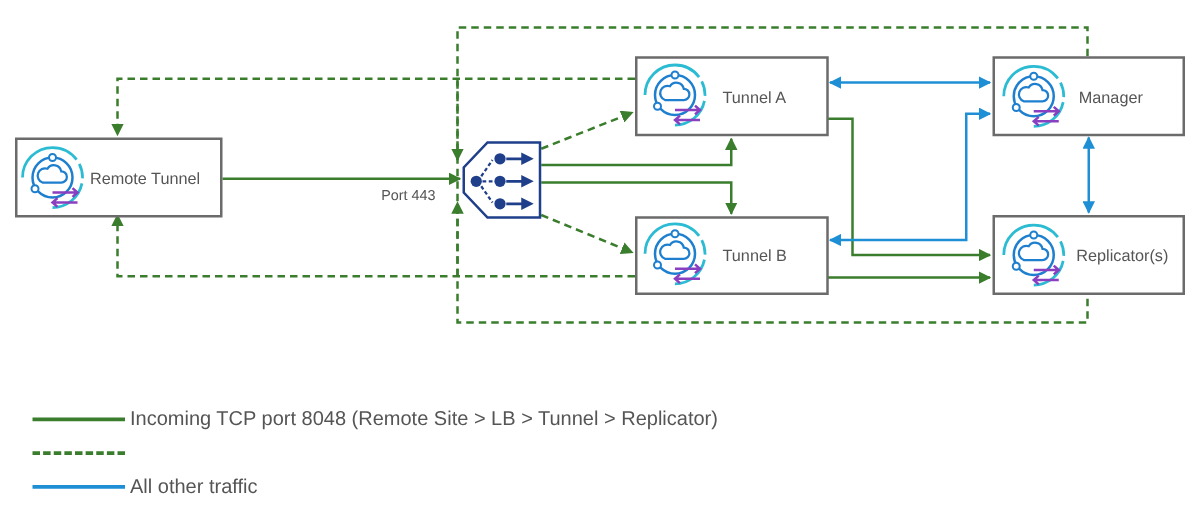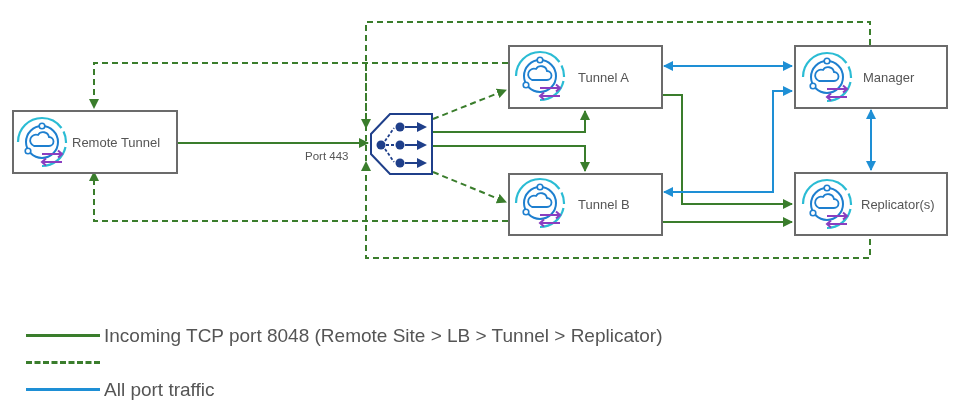--- a/index.html
+++ b/index.html
@@ -4,21 +4,21 @@
 <style>
   html, body { margin:0; padding:0; background:#ffffff; }
   body { width:961px; height:409px; position:relative; overflow:hidden;
          font-family:"Liberation Sans", "DejaVu Sans", sans-serif; }
   svg#diagram { position:absolute; left:0; top:0; }
   .node-label { font-size:13px; fill:#555555; font-family:"Liberation Sans","DejaVu Sans",sans-serif; }
   .port-label { font-size:11.5px; fill:#555555; font-family:"Liberation Sans","DejaVu Sans",sans-serif; }
   .legend { position:absolute; left:26px; top:322px; }
   .legend-row { display:flex; align-items:center; height:27px; }
   .legend-swatch { width:74px; height:0; margin-right:4px; }
-  .legend-text { font-size:19px; color:#555555; font-family:"Liberation Sans","DejaVu Sans",sans-serif; }
+  .legend-text { font-size:16px; color:#555555; font-family:"Liberation Sans","DejaVu Sans",sans-serif; }
 </style>
 </head>
 <body>
 
 <svg id="diagram" width="961" height="409" viewBox="0 0 961 409" xmlns="http://www.w3.org/2000/svg">
   <defs>
     <marker id="ag" viewBox="0 0 10 10" refX="9" refY="5" markerWidth="5" markerHeight="5" orient="auto-start-reverse">
       <path d="M0,0 L10,5 L0,10 z" fill="#3a7d2c"></path>
     </marker>
     <marker id="ab" viewBox="0 0 10 10" refX="9" refY="5" markerWidth="5" markerHeight="5" orient="auto-start-reverse">
@@ -102,15 +102,15 @@
 <div class="legend">
   <div class="legend-row">
     <div class="legend-swatch" style="border-top:3px solid #3a7d2c;"></div>
     <span class="legend-text">Incoming TCP port 8048 (Remote Site &gt; LB &gt; Tunnel &gt; Replicator)</span>
   </div>
   <div class="legend-row">
     <div class="legend-swatch" style="border-top:3px dashed #3a7d2c;"></div>
   </div>
   <div class="legend-row">
     <div class="legend-swatch" style="border-top:3px solid #1e8fd5;"></div>
-    <span class="legend-text">All port traffic</span>
+    <span class="legend-text">All other traffic</span>
   </div>
 </div>
 
 </body></html>

